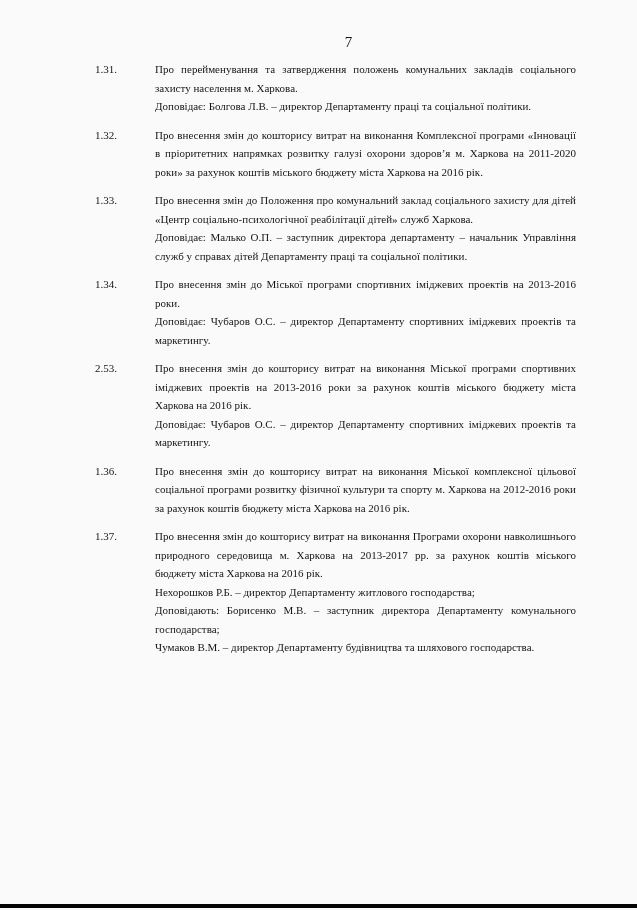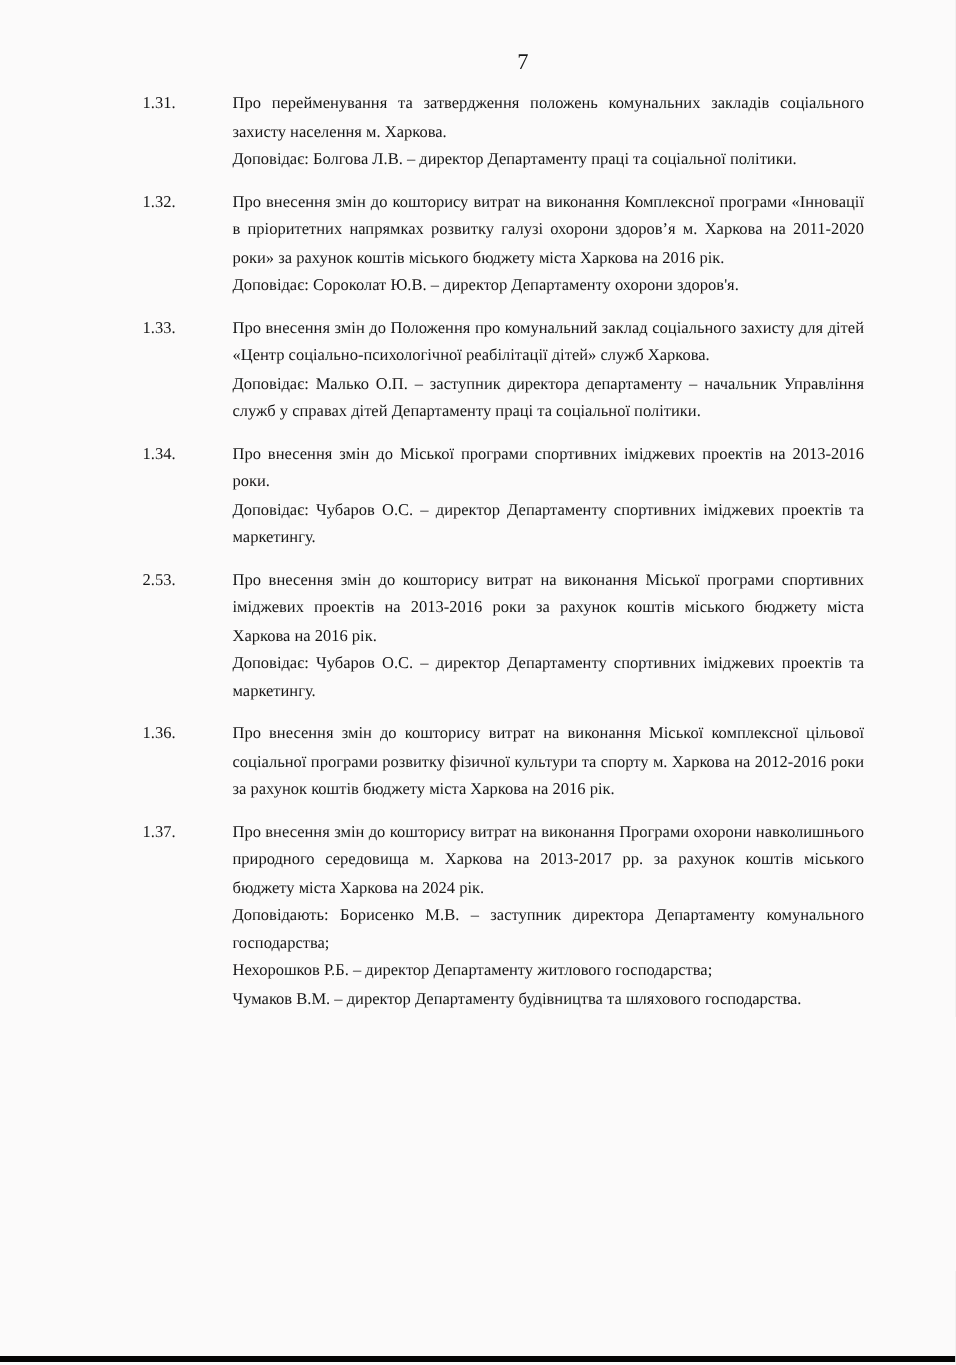--- a/index.html
+++ b/index.html
@@ -80,21 +80,20 @@
         <div class="item-body">
           <p class="item-text">Про перейменування та затвердження положень комунальних закладів соціального захисту населення м. Харкова.</p>
           <p class="speaker">Доповідає: Болгова Л.В. – директор Департаменту праці та соціальної політики.</p>
         </div>
       </div>
 
       <div class="item">
         <div class="item-num">1.32.</div>
         <div class="item-body">
           <p class="item-text">Про внесення змін до кошторису витрат на виконання Комплексної програми «Інновації в пріоритетних напрямках розвитку галузі охорони здоров’я м. Харкова на 2011-2020 роки» за рахунок коштів міського бюджету міста Харкова на 2016 рік.</p>
-          <p class="speaker">Доповідає: Сороколат Ю.В. – директор Департаменту охорони здоров'я.</p>
         </div>
       </div>
 
       <div class="item">
         <div class="item-num">1.33.</div>
         <div class="item-body">
           <p class="item-text">Про внесення змін до Положення про комунальний заклад соціального захисту для дітей «Центр соціально-психологічної реабілітації дітей» служб Харкова.</p>
           <p class="speaker">Доповідає: Малько О.П. – заступник директора департаменту – начальник Управління служб у справах дітей Департаменту праці та соціальної політики.</p>
         </div>
       </div>
@@ -118,23 +117,23 @@
       <div class="item">
         <div class="item-num">1.36.</div>
         <div class="item-body">
           <p class="item-text">Про внесення змін до кошторису витрат на виконання Міської комплексної цільової соціальної програми розвитку фізичної культури та спорту м. Харкова на 2012-2016 роки за рахунок коштів бюджету міста Харкова на 2016 рік.</p>
         </div>
       </div>
 
       <div class="item">
         <div class="item-num">1.37.</div>
         <div class="item-body">
-          <p class="item-text">Про внесення змін до кошторису витрат на виконання Програми охорони навколишнього природного середовища м. Харкова на 2013-2017 рр.  за  рахунок коштів міського бюджету міста Харкова на 2024 рік.</p>
+          <p class="item-text">Про внесення змін до кошторису витрат на виконання Програми охорони навколишнього природного середовища м. Харкова на 2013-2017 рр.  за  рахунок коштів міського бюджету міста Харкова на 2016 рік.</p>
+          <p class="speaker">Нехорошков Р.Б. – директор Департаменту житлового господарства;</p>
           <p class="speaker">Доповідають: Борисенко М.В. – заступник директора Департаменту комунального господарства;</p>
-          <p class="speaker">Нехорошков Р.Б. – директор Департаменту житлового господарства;</p>
           <p class="speaker">Чумаков В.М. – директор Департаменту будівництва та шляхового господарства.</p>
         </div>
       </div>
 
     </div>
   </div>
 
   <div class="bottom-line"></div>
 </div>
 

